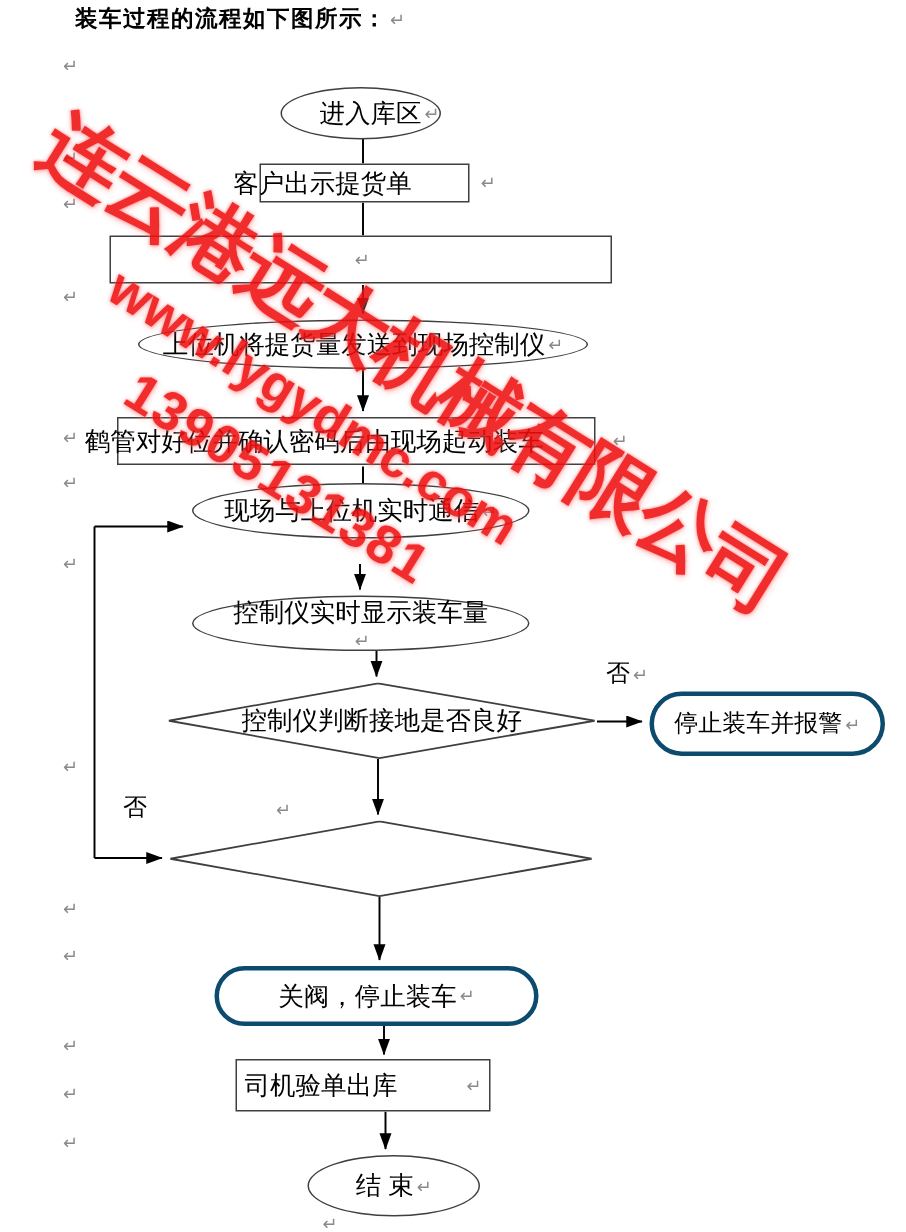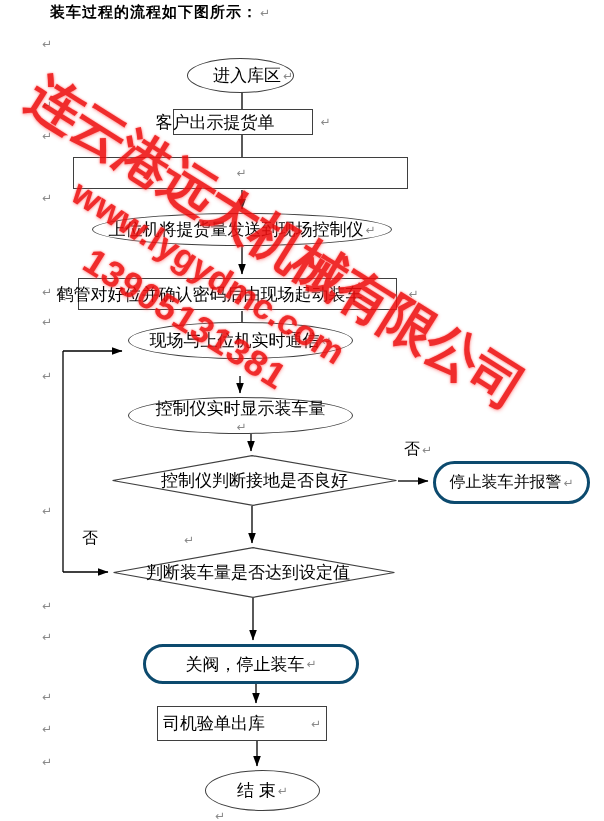--- a/index.html
+++ b/index.html
@@ -115,21 +115,20 @@
 
   <div class="node stadium" style="left:433px;top:461px;width:157px;height:43px;font-size:16px;">
     <span class="lbl">停止装车并报警</span>
       <span class="pmark">↵</span>
   </div>
 
   <div class="node diamond" style="left:113px;top:547px;width:282px;height:51px;">
     <svg viewBox="0 0 282 51" preserveAspectRatio="none">
       <polygon class="dshape" points="140,0.6 281.4,25.5 140,50.4 0.6,25.5"></polygon>
     </svg>
-    <span class="dtext">判断装车量是否达到设定值</span>
       <span class="pmark">↵</span>
   </div>
 
   <div class="node stadium" style="left:143px;top:644px;width:216px;height:40px;">
     <span class="lbl">关阀，停止装车</span>
       <span class="pmark">↵</span>
   </div>
 
   <div class="node rect" style="left:157px;top:706px;width:170px;height:35px;">
     <span class="lbl">司机验单出库</span>

